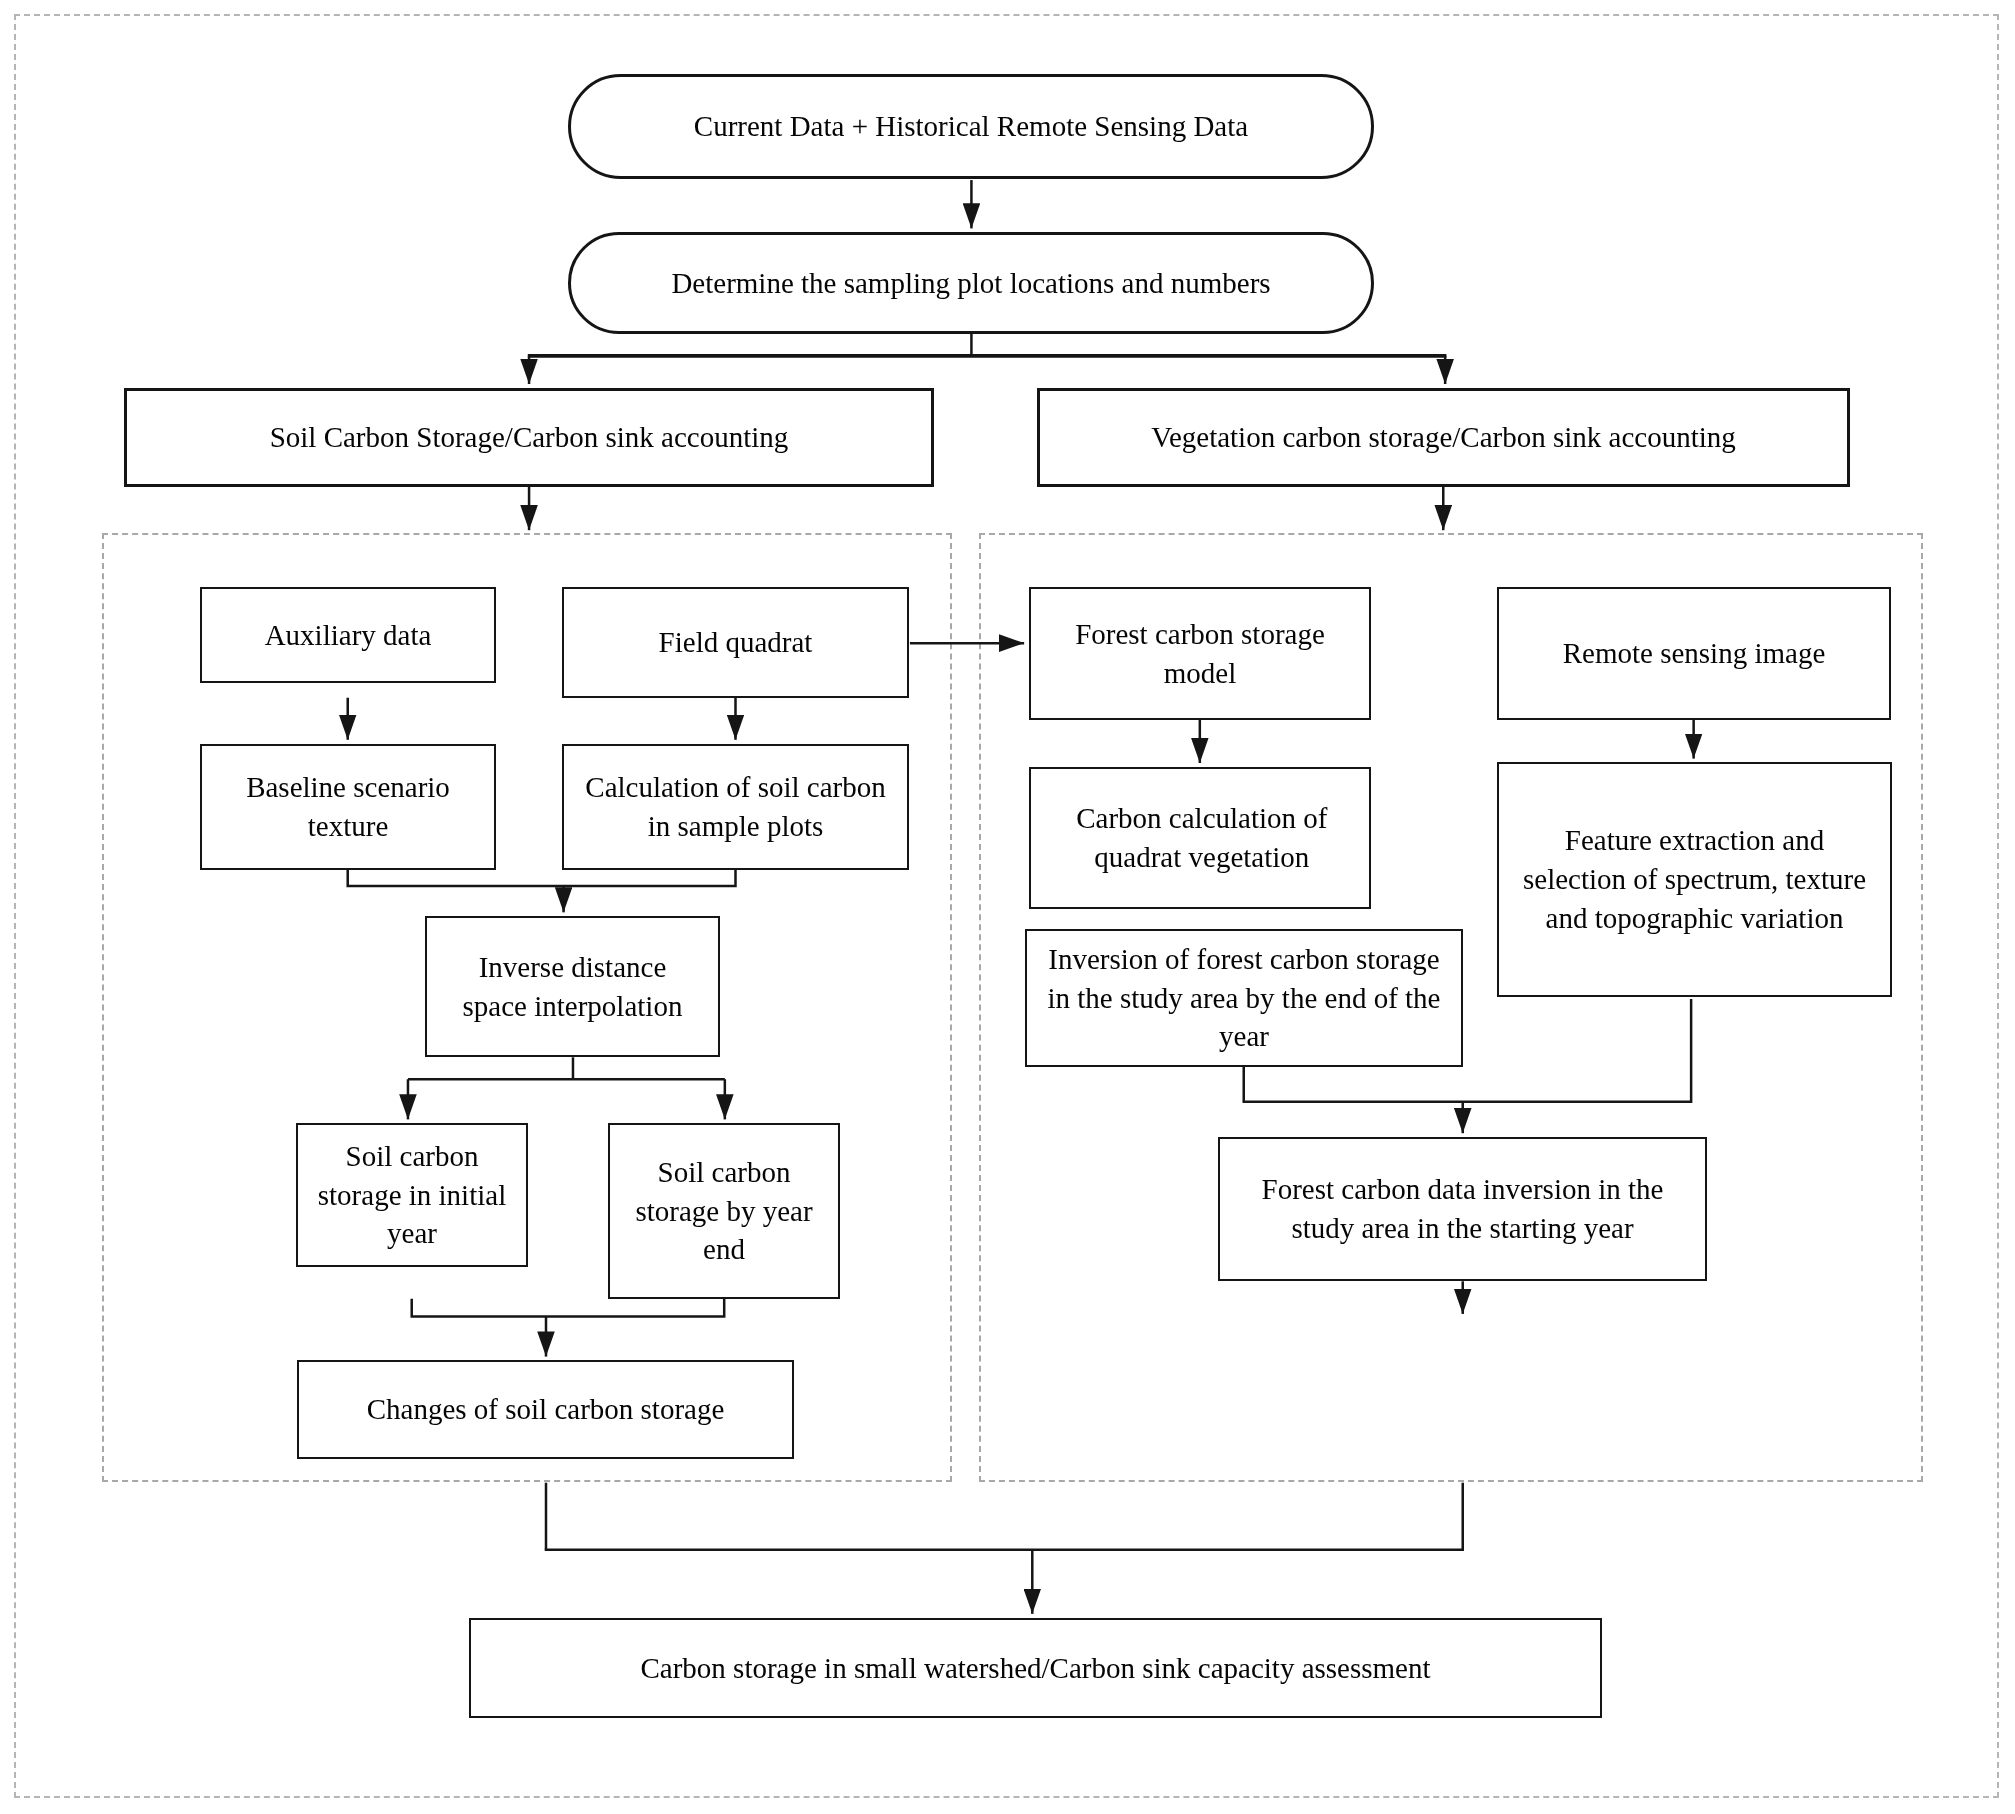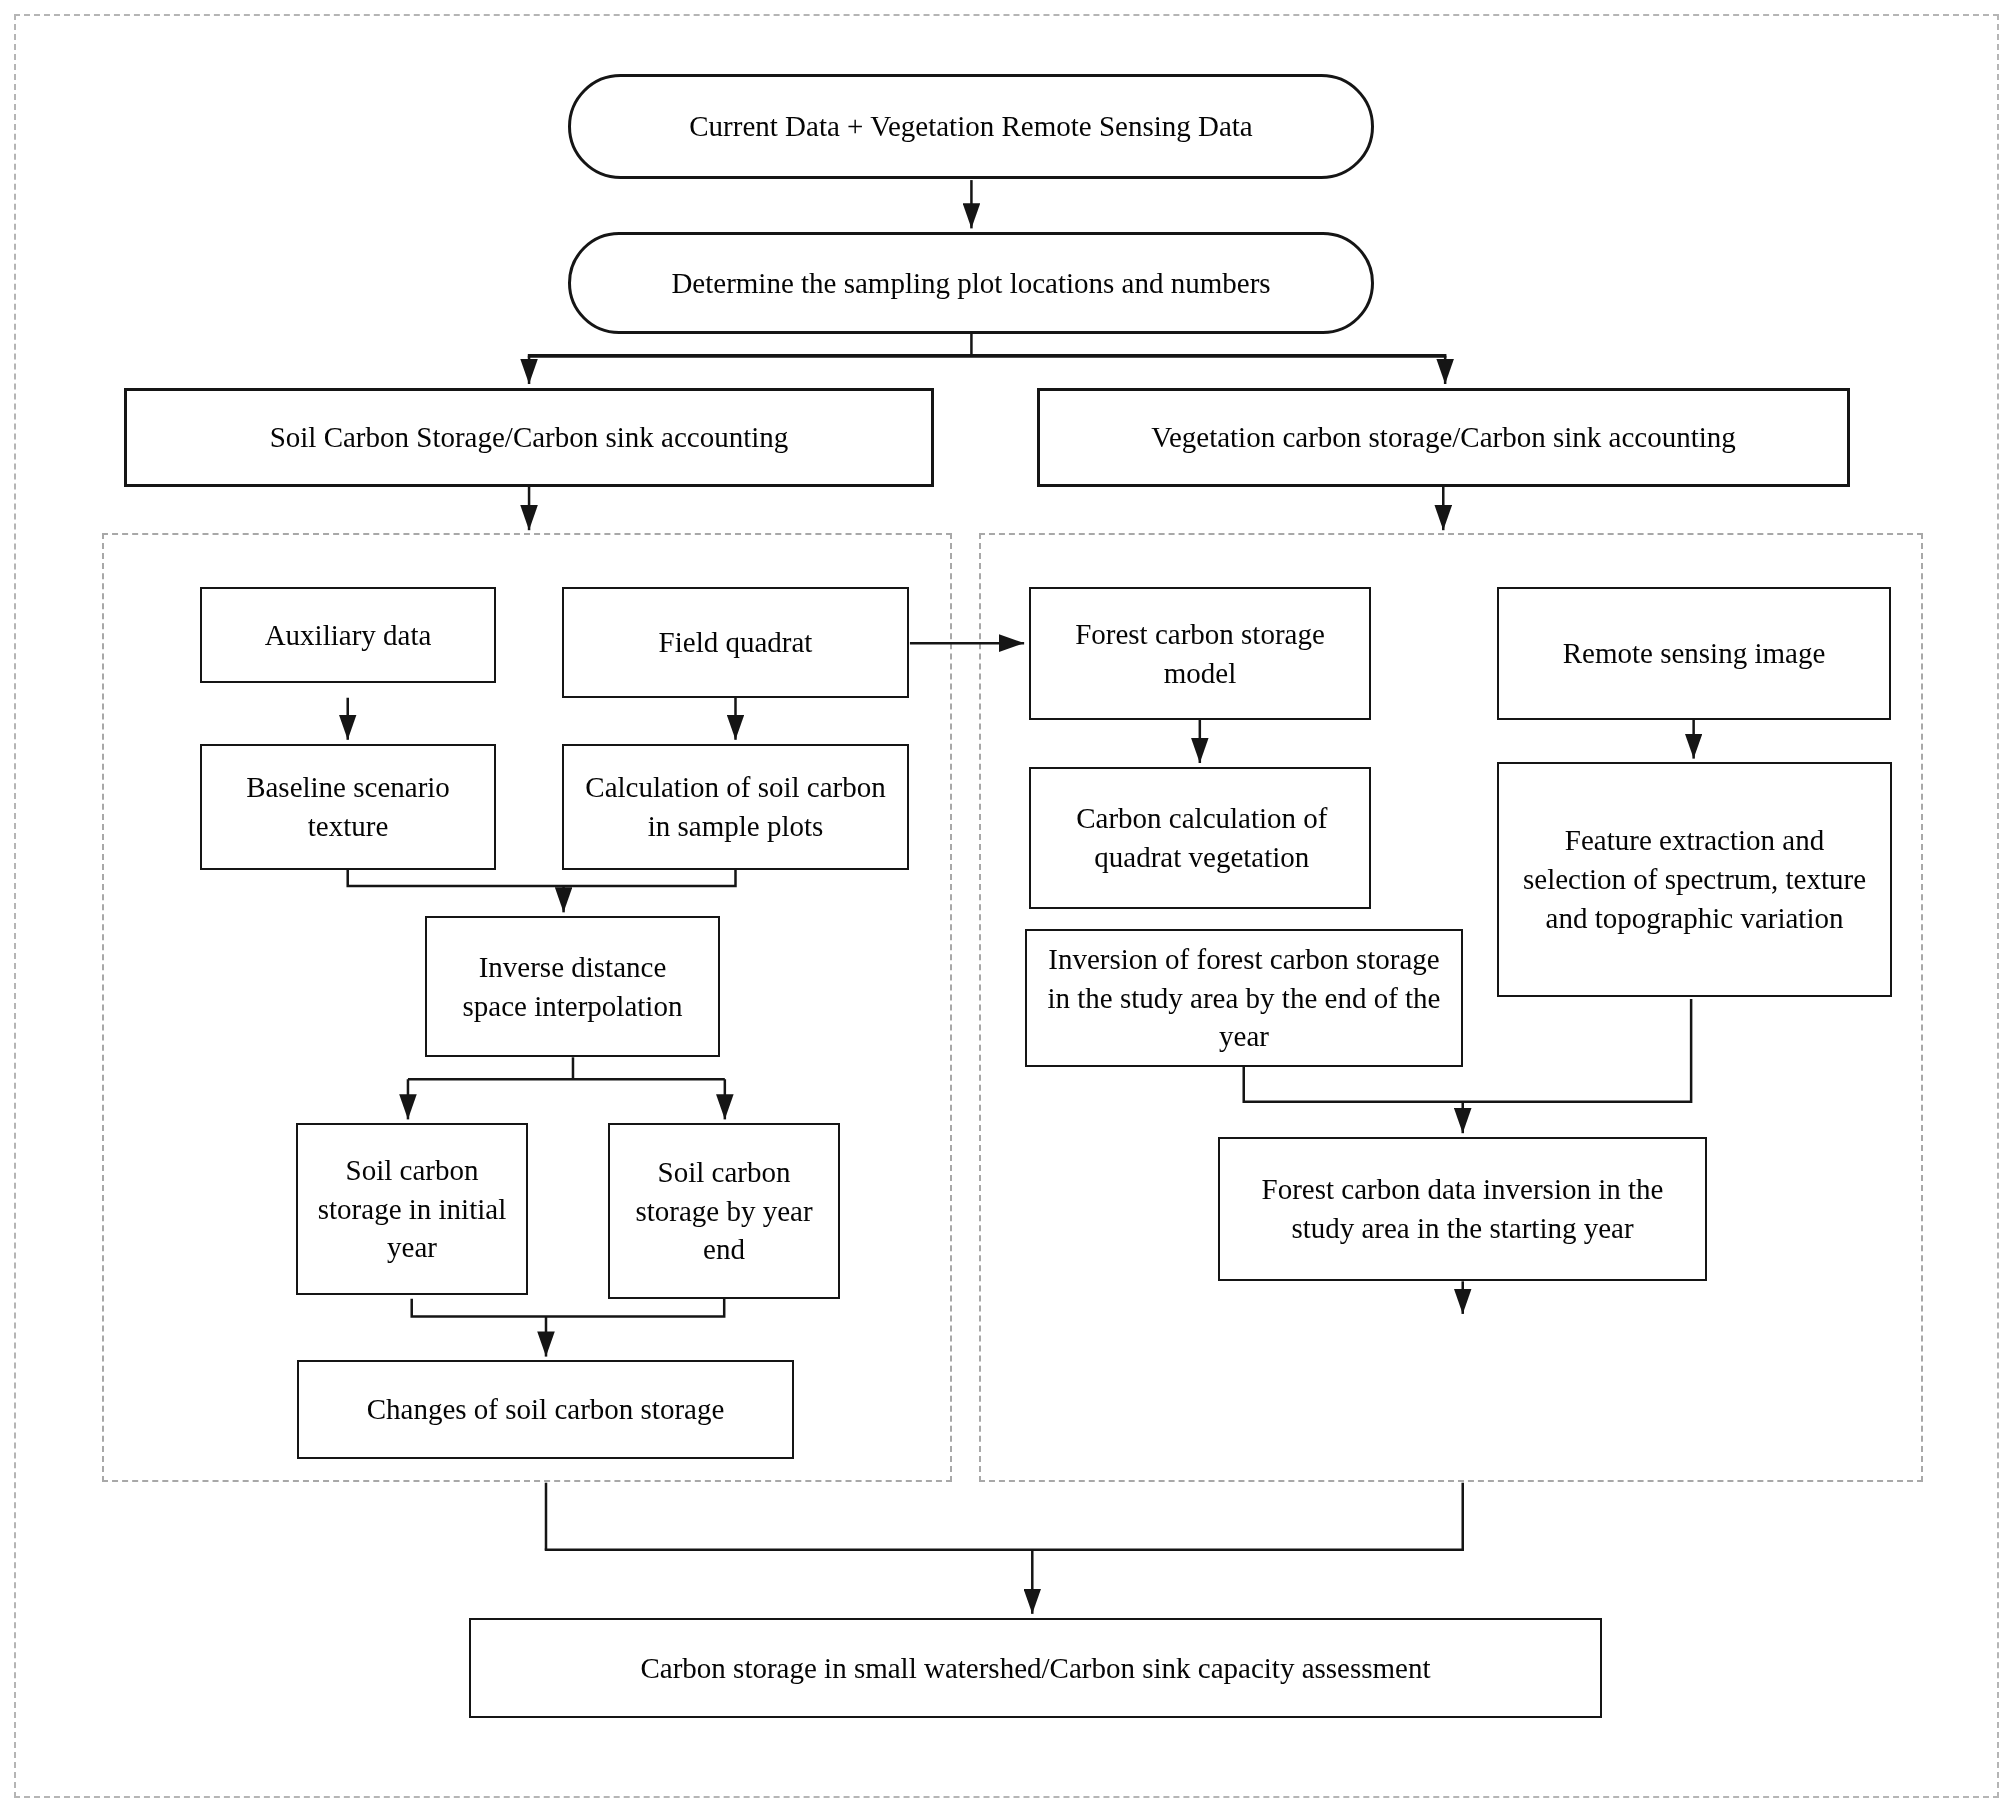--- a/index.html
+++ b/index.html
@@ -35,21 +35,21 @@
   #n-current   {left:568px; top:74px; width:806px;height:105px;}
   #n-determine {left:568px; top:232px; width:806px;height:102px;}
   #n-soilhdr   {left:124px; top:388px; width:810px;height:99px;}
   #n-veghdr    {left:1037px;top:388px; width:813px;height:99px;}
   
   #n-aux       {left:200px; top:587px; width:296px; height:96px;}
   #n-field     {left:562px; top:587px; width:347px; height:111px;}
   #n-baseline  {left:200px; top:744px;width:296px; height:126px;}
   #n-soilcalc  {left:562px; top:744px;width:347px; height:126px;}
   #n-inverse   {left:425px; top:916px;width:295px; height:141px;}
-  #n-initial   {left:296px; top:1123px;width:232px; height:172px;}
+  #n-initial   {left:296px; top:1123px;width:232px; height:144px;}
   #n-yearend   {left:608px; top:1123px;width:232px; height:176px;}
   #n-soilchg   {left:297px; top:1360px;width:497px; height:99px;}
   
   #n-forestmod {left:1029px;top:587px; width:342px; height:133px;}
   #n-remote    {left:1497px;top:587px; width:394px; height:133px;}
   #n-carboncalc{left:1029px;top:767px;width:342px; height:142px;padding-left:20px;}
   #n-feature   {left:1497px;top:762px;width:395px; height:235px;}
   #n-inversion {left:1025px;top:929px;width:438px; height:138px;}
   #n-foreststk {left:1218px;top:1137px;width:489px; height:144px;}
   #n-vegchg    {left:1218px;top:1318px;width:489px; height:100px;}
@@ -102,21 +102,21 @@
       <line x1="2331" y1="1756" x2="2331" y2="1806" marker-end="url(#ah)"></line>
       <line x1="2331" y1="2042" x2="2331" y2="2094" marker-end="url(#ah)"></line>
 
       <line x1="870" y1="2363" x2="870" y2="2470"></line>
       <line x1="2331" y1="2363" x2="2331" y2="2470"></line>
       <line x1="868" y1="2470" x2="2333" y2="2470"></line>
       <line x1="1645" y1="2470" x2="1645" y2="2572" marker-end="url(#ah)"></line>
     </g>
   </svg>
 
-  <div class="node rounded" id="n-current">Current Data + Vegetation Remote Sensing Data</div>
+  <div class="node rounded" id="n-current">Current Data + Historical Remote Sensing Data</div>
   <div class="node rounded" id="n-determine">Determine the sampling plot locations and numbers</div>
 
   <div class="node hdr" id="n-soilhdr">Soil Carbon Storage/Carbon sink accounting</div>
   <div class="node hdr" id="n-veghdr">Vegetation carbon storage/Carbon sink accounting</div>
 
   <div class="node" id="n-aux">Auxiliary data</div>
   <div class="node" id="n-field">Field quadrat</div>
   <div class="node" id="n-baseline">Baseline scenario texture</div>
   <div class="node" id="n-soilcalc">Calculation of soil carbon in sample plots</div>
   <div class="node" id="n-inverse">Inverse distance space interpolation</div>

